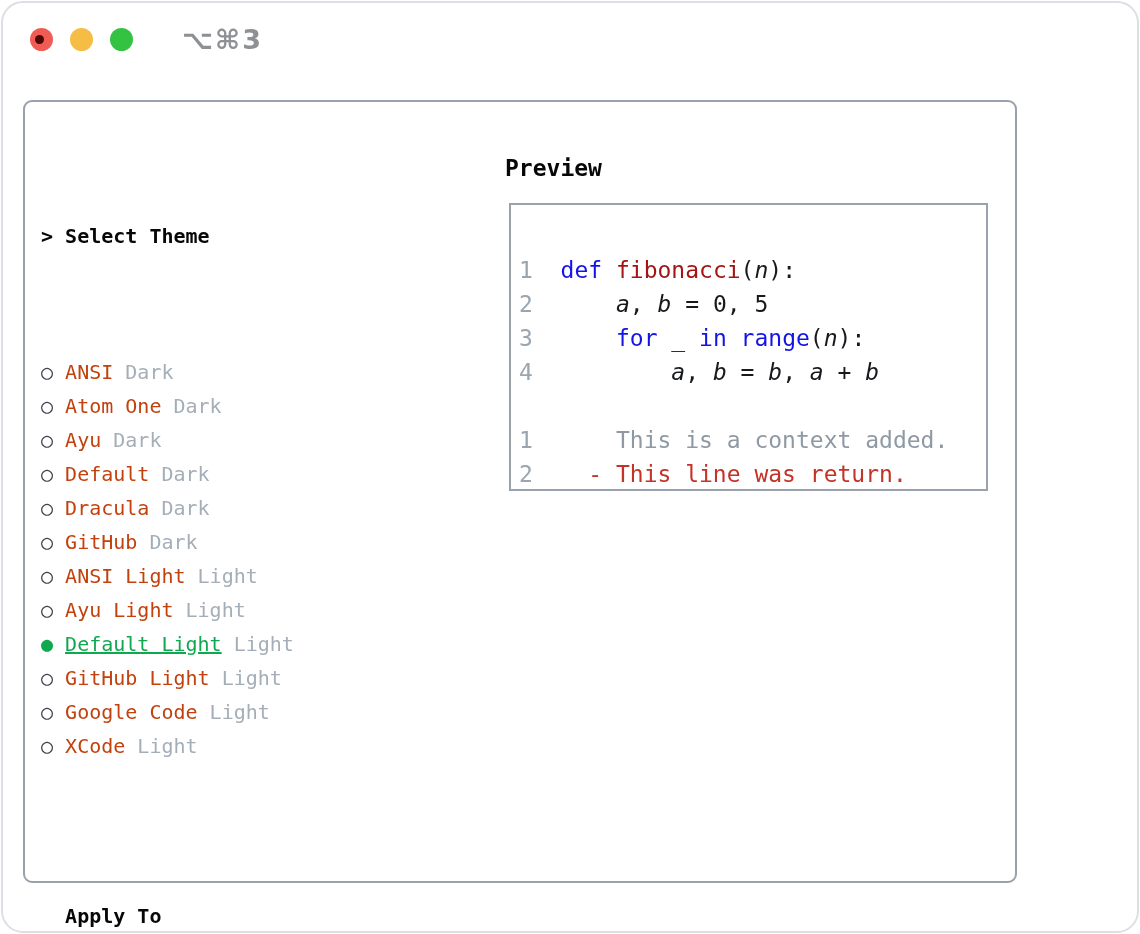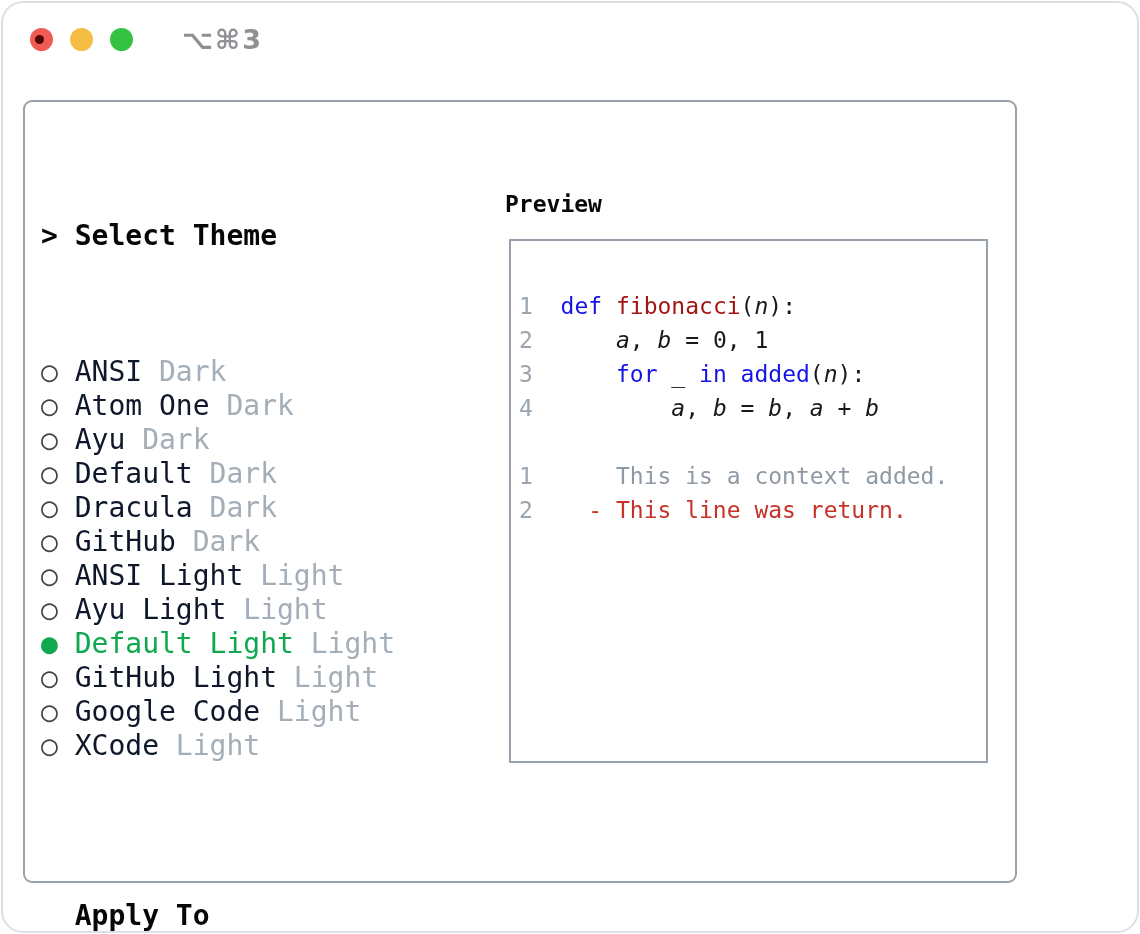--- a/index.html
+++ b/index.html
@@ -17,32 +17,32 @@
                   background:#4d0705;left:5px;top:7px;}
   .dot-yellow{background:var(--tl-yellow,#f6bd44);}
   .dot-green{background:var(--tl-green,#33c241);}
   .win-title{margin-left:49px;font-family:"DejaVu Sans","Liberation Sans",sans-serif;
              font-size:27px;font-weight:600;color:#8e9094;letter-spacing:2px;}
   
   .panel{position:absolute;left:20px;top:97px;width:994px;height:783px;box-sizing:border-box;
          border:2px solid var(--c-border,#98a1ac);border-radius:9px;background:#fff;
          display:flex;}
   .col-left{box-sizing:content-box;width:460px;padding:49px 0 0 16px;
-            font-size:28px;line-height:34px;white-space:pre;}
+            font-size:20px;line-height:34px;white-space:pre;}
   .col-right{padding-top:49px;font-size:23px;line-height:34px;}
   .hdr{font-weight:bold;color:#070707;}
   .trow,.arow{white-space:pre;}
   .mark{color:var(--c-radio,#3f454c);}
   .mark.sel{color:var(--c-green,#0fa84e);}
-  .nm{color:#0f172a;}
-  .nm.sel{color:var(--c-green,#0fa84e);}
+  .nm{color:#c2410c;}
+  .nm.sel{color:var(--c-green,#0fa84e);text-decoration:underline;}
   .sfx{color:var(--c-dim,#a4aeb8);}
   
-  .preview-title{margin-left:4px;margin-top:36px;}
-  .preview-box{margin-top:18px;margin-left:8px;width:479px;height:524px;box-sizing:border-box;
+  .preview-title{margin-left:4px;}
+  .preview-box{margin-top:18px;margin-left:8px;width:479px;height:288px;box-sizing:border-box;
                border:2px solid var(--c-border,#98a1ac);background:#fff;
                padding:48px 0 0 8px;overflow:hidden;}
   .pline{white-space:pre;font-size:23px;line-height:34px;color:#17191d;}
   .lnum{color:var(--c-lnum,#9aa5b0);}
   .kw{color:var(--c-kw,#1414e8);}
   .fn{color:var(--c-fn,#a31515);}
   .va{font-style:italic;color:#17191d;}
   .df{color:#17191d;}
   .ctx{color:var(--c-ctx,#8e99a4);}
   .del{color:var(--c-del,#c53227);}
@@ -73,22 +73,22 @@
 
       
 
       
     </div>
 
     <div class="col-right">
       <div class="hdr preview-title">Preview</div>
       <div class="preview-box" id="preview-box">
           <div class="pline"><span class="lnum">1  </span><span class="kw">def</span><span class="df"> </span><span class="fn">fibonacci</span><span class="df">(</span><span class="va">n</span><span class="df">):</span></div>
-          <div class="pline"><span class="lnum">2  </span><span class="df">    </span><span class="va">a</span><span class="df">, </span><span class="va">b</span><span class="df"> = 0, 1</span></div>
-          <div class="pline"><span class="lnum">3  </span><span class="df">    </span><span class="kw">for</span><span class="df"> _ </span><span class="kw">in</span><span class="df"> </span><span class="kw">added</span><span class="df">(</span><span class="va">n</span><span class="df">):</span></div>
+          <div class="pline"><span class="lnum">2  </span><span class="df">    </span><span class="va">a</span><span class="df">, </span><span class="va">b</span><span class="df"> = 0, 5</span></div>
+          <div class="pline"><span class="lnum">3  </span><span class="df">    </span><span class="kw">for</span><span class="df"> _ </span><span class="kw">in</span><span class="df"> </span><span class="kw">range</span><span class="df">(</span><span class="va">n</span><span class="df">):</span></div>
           <div class="pline"><span class="lnum">4  </span><span class="df">        </span><span class="va">a</span><span class="df">, </span><span class="va">b</span><span class="df"> = </span><span class="va">b</span><span class="df">, </span><span class="va">a</span><span class="df"> + </span><span class="va">b</span></div>
           <div class="pline"><span class="lnum">   </span></div>
           <div class="pline"><span class="lnum">1  </span><span class="ctx">    This is a context added.</span></div>
           <div class="pline"><span class="lnum">2  </span><span class="del">  - This line was return.</span></div>
         </div>
     </div>
 
   </div>
 </div>
 

